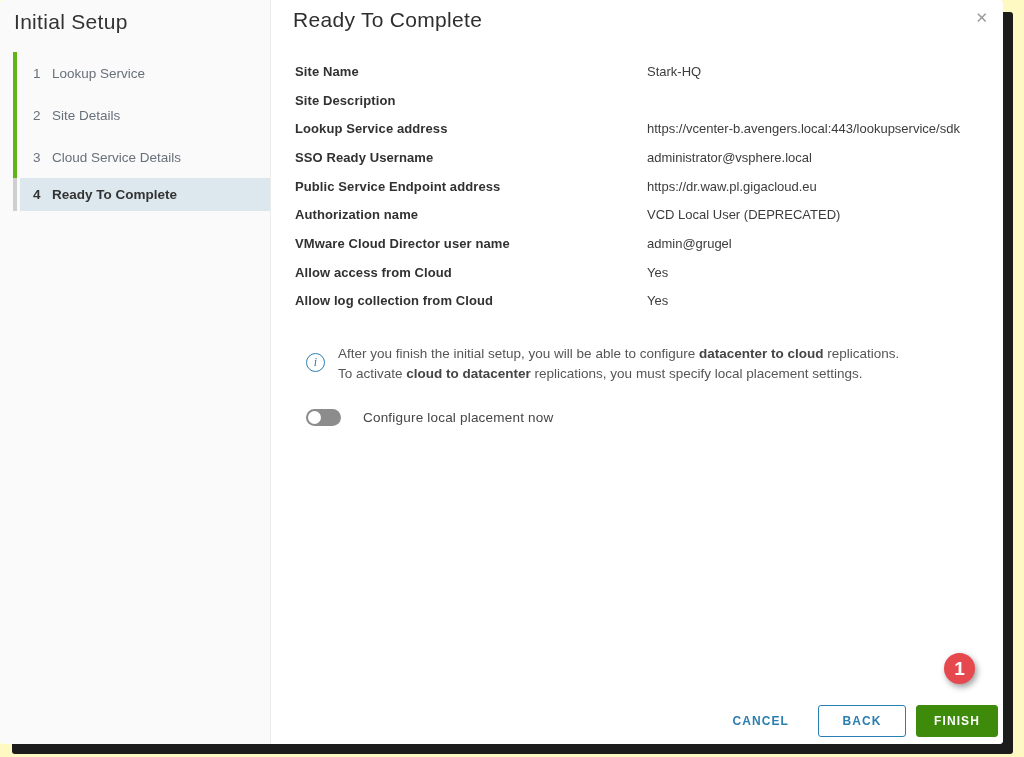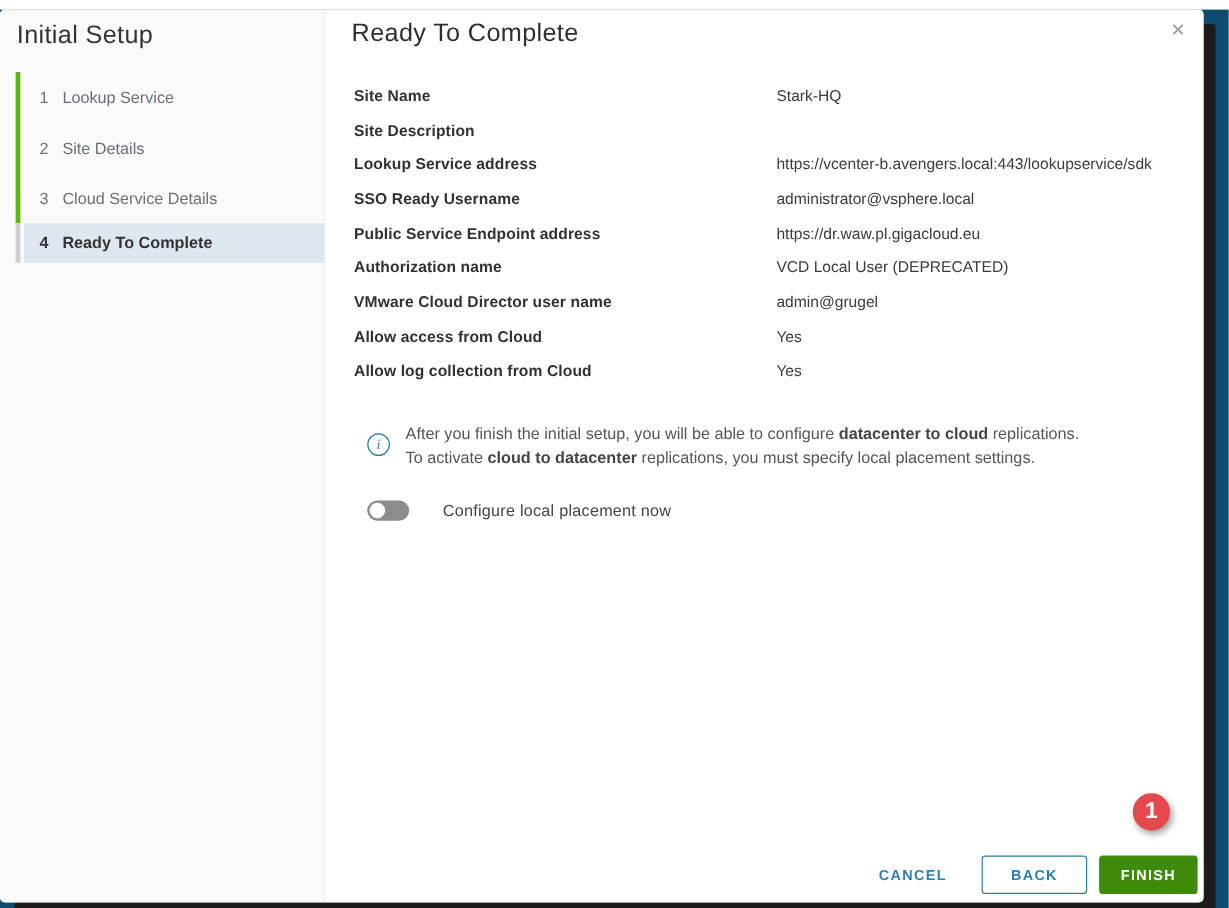--- a/index.html
+++ b/index.html
@@ -2,21 +2,21 @@
 <html><head>
 <meta charset="utf-8">
 <style>
   html,body{margin:0;padding:0;}
   body{
     width:1024px;height:757px;background:#ffffff;
     font-family:"Liberation Sans","DejaVu Sans",sans-serif;
     position:relative;overflow:hidden;
     -webkit-font-smoothing:antialiased;
   }
-  .screen{position:absolute;inset:0;background:#0c4a6e;margin-top:8px;}
+  .screen{position:absolute;inset:0;background:#fef9c3;}
   
   .window{
     position:absolute;left:0;top:0;width:1003px;height:744px;
     background:#fff;border-radius:4px;
     box-shadow:11px 11px 0 -1px #1c1c1c;
     display:flex;overflow:hidden;
   }
   
   .sidebar{width:270px;min-width:270px;background:#fafafa;border-right:1px solid #ececec;position:relative;}
   .sidebar-title{padding:10px 0 0 14px;font-size:21px;color:#333;letter-spacing:.3px;font-weight:400;}
@@ -36,21 +36,21 @@
   .srow .lbl{font-weight:bold;color:#313131;letter-spacing:.1px;}
   .srow .val{color:#3c3c3c;}
   
   .note{position:absolute;top:344px;left:35px;width:625px;display:flex;gap:13px;
         font-size:13.5px;color:#565656;line-height:20px;}
   .note-icon{width:17px;height:17px;border:1.4px solid #2b7fb0;border-radius:50%;
         color:#2b7fb0;text-align:center;line-height:16px;font-size:12px;
         font-family:"Liberation Serif",serif;font-style:italic;flex:none;margin-top:9px;}
   .note b{color:#454545;}
   
-  .toggle-row{position:absolute;top:409px;left:35px;display:flex;align-items:center;gap:28px;}
+  .toggle-row{position:absolute;top:409px;left:35px;display:flex;align-items:center;gap:22px;}
   .toggle{width:35px;height:17px;border-radius:9px;background:#8c8c8c;position:relative;cursor:pointer;flex:none;}
   .toggle::after{content:"";position:absolute;left:2px;top:2px;width:13px;height:13px;border-radius:50%;background:#fff;}
   .toggle-label{font-size:13.5px;color:#454545;letter-spacing:.2px;}
   
   .footer{position:absolute;right:5px;bottom:7px;display:flex;align-items:center;gap:10px;}
   .btn{height:32px;font-size:12px;letter-spacing:1.1px;font-weight:bold;border-radius:3px;
        display:flex;align-items:center;justify-content:center;cursor:pointer;
        font-family:inherit;box-sizing:border-box;}
   .btn-link{color:#2b7fb0;background:transparent;border:none;padding:0 14px;margin-right:5px;}
   .btn-outline{color:#2b7fb0;background:#fff;border:1px solid #2b7fb0;width:88px;}

